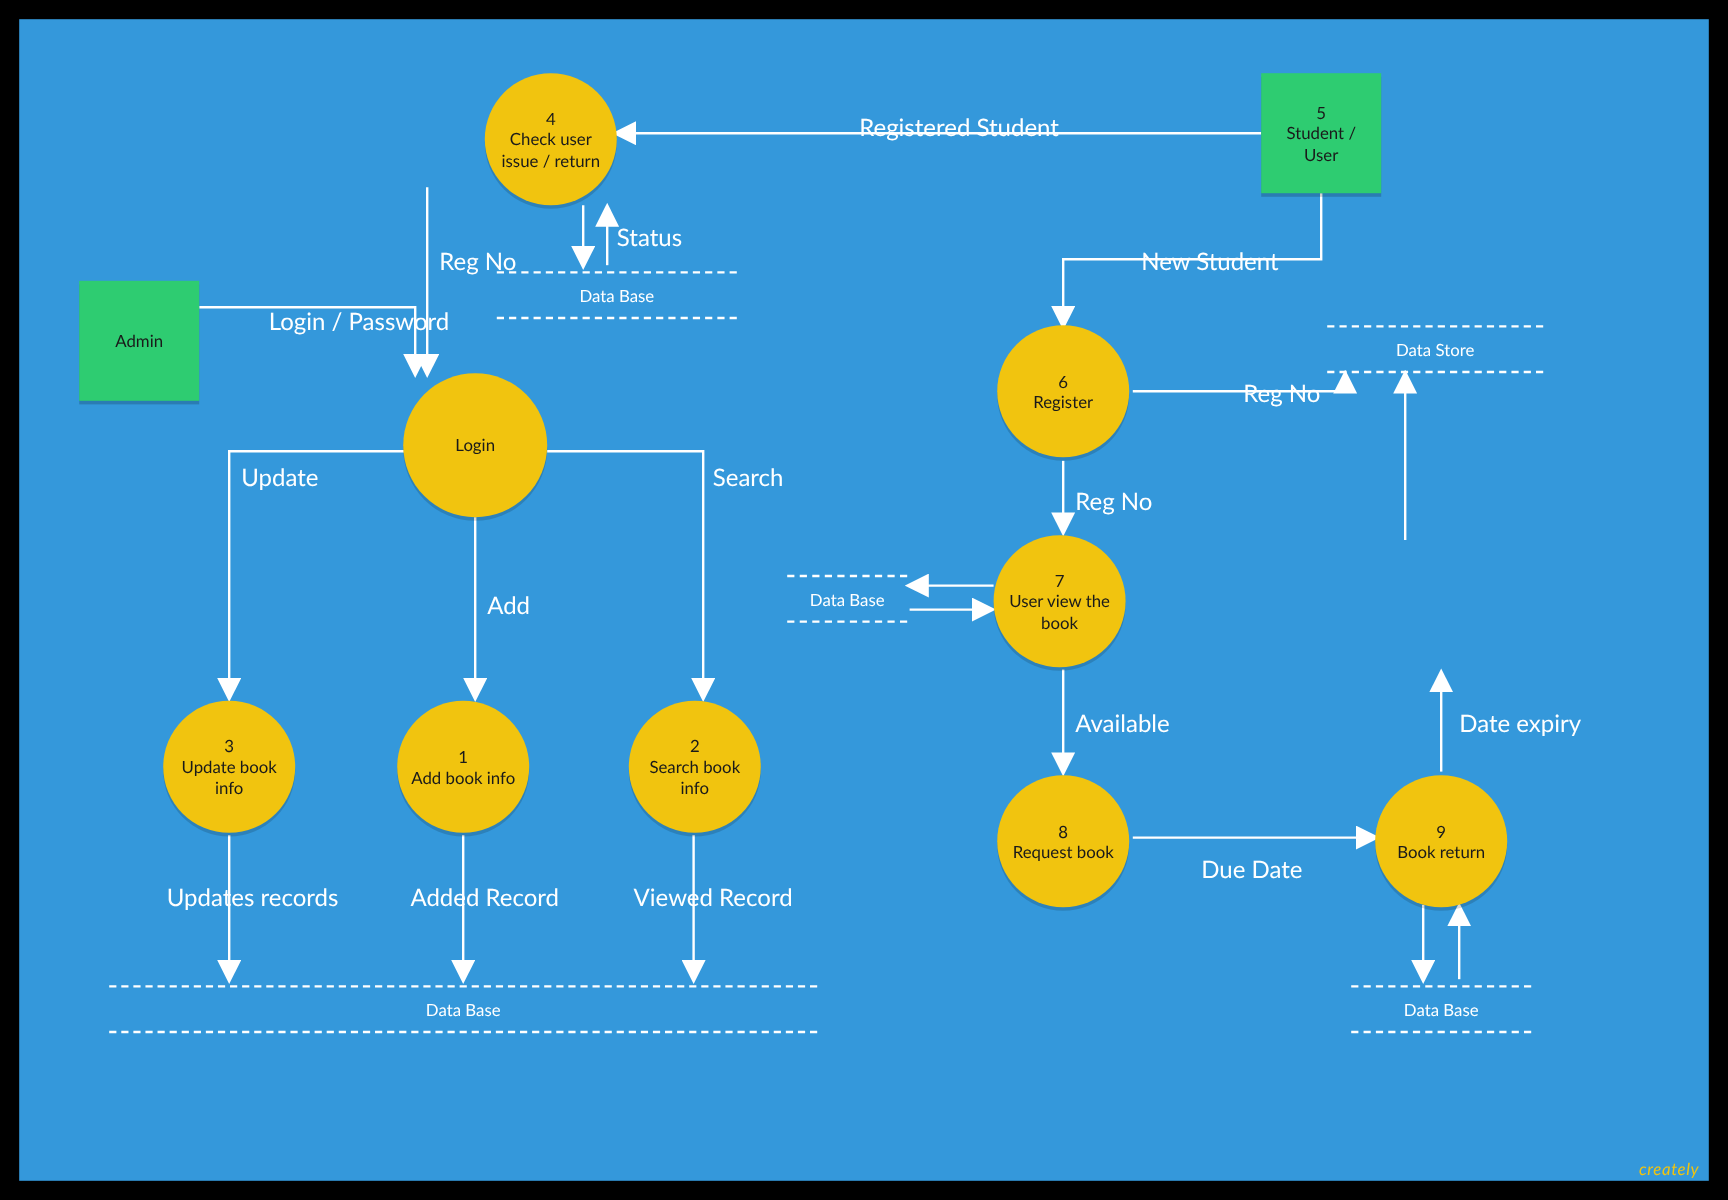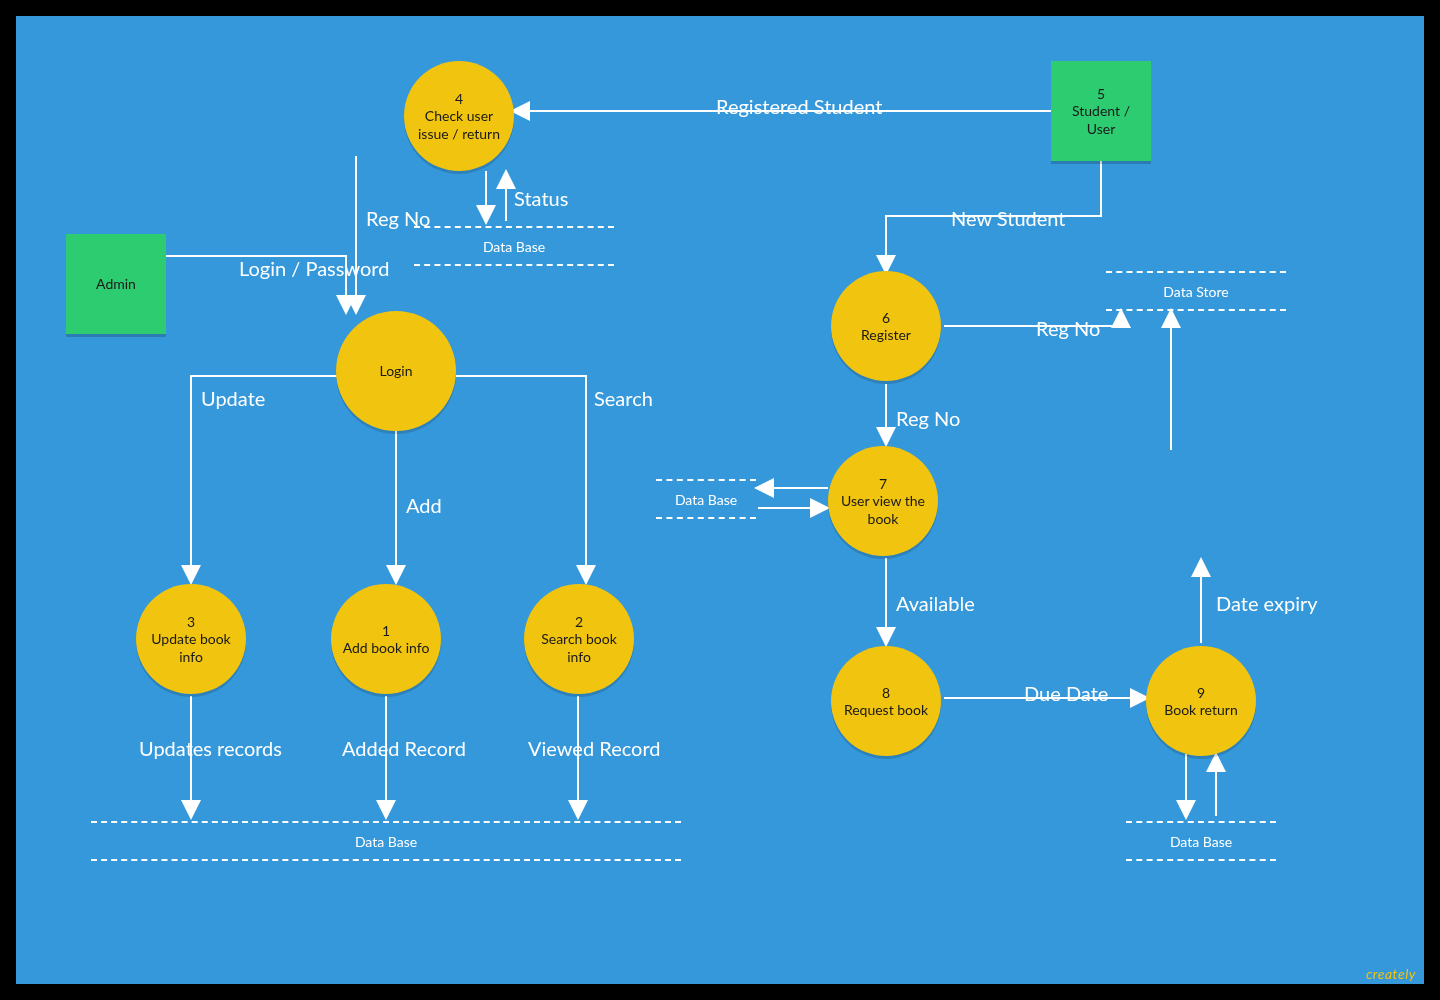--- a/index.html
+++ b/index.html
@@ -212,28 +212,28 @@
   <div class="store" style="left:1110px; top:805px; width:150px;">
     <span>Data Base</span>
   </div>
   <div class="store" style="left:1090px; top:255px; width:180px;">
     <span>Data Store</span>
   </div>
 
   <span class="lbl" style="left:700px; top:78px;">Registered Student</span>
   <span class="lbl" style="left:498px; top:170px;">Status</span>
   <span class="lbl" style="left:350px; top:190px;">Reg No</span>
-  <span class="lbl" style="left:208px; top:240px;margin-left:15px;">Login / Password</span>
+  <span class="lbl" style="left:208px; top:240px;">Login / Password</span>
   <span class="lbl" style="left:185px; top:370px;">Update</span>
   <span class="lbl" style="left:390px; top:477px;">Add</span>
   <span class="lbl" style="left:578px; top:370px;">Search</span>
   <span class="lbl" style="left:123px; top:720px;">Updates records</span>
   <span class="lbl" style="left:326px; top:720px;">Added Record</span>
   <span class="lbl" style="left:512px; top:720px;">Viewed Record</span>
   <span class="lbl" style="left:935px; top:190px;">New Student</span>
   <span class="lbl" style="left:1020px; top:300px;">Reg No</span>
   <span class="lbl" style="left:880px; top:390px;">Reg No</span>
   <span class="lbl" style="left:880px; top:575px;">Available</span>
-  <span class="lbl" style="left:985px; top:665px;margin-left:23px;">Due Date</span>
+  <span class="lbl" style="left:985px; top:697px;">Due Date</span>
   <span class="lbl" style="left:1200px; top:575px;">Date expiry</span>
 
   <span class="logo">creately</span>
 </div>
 
 </body></html>

